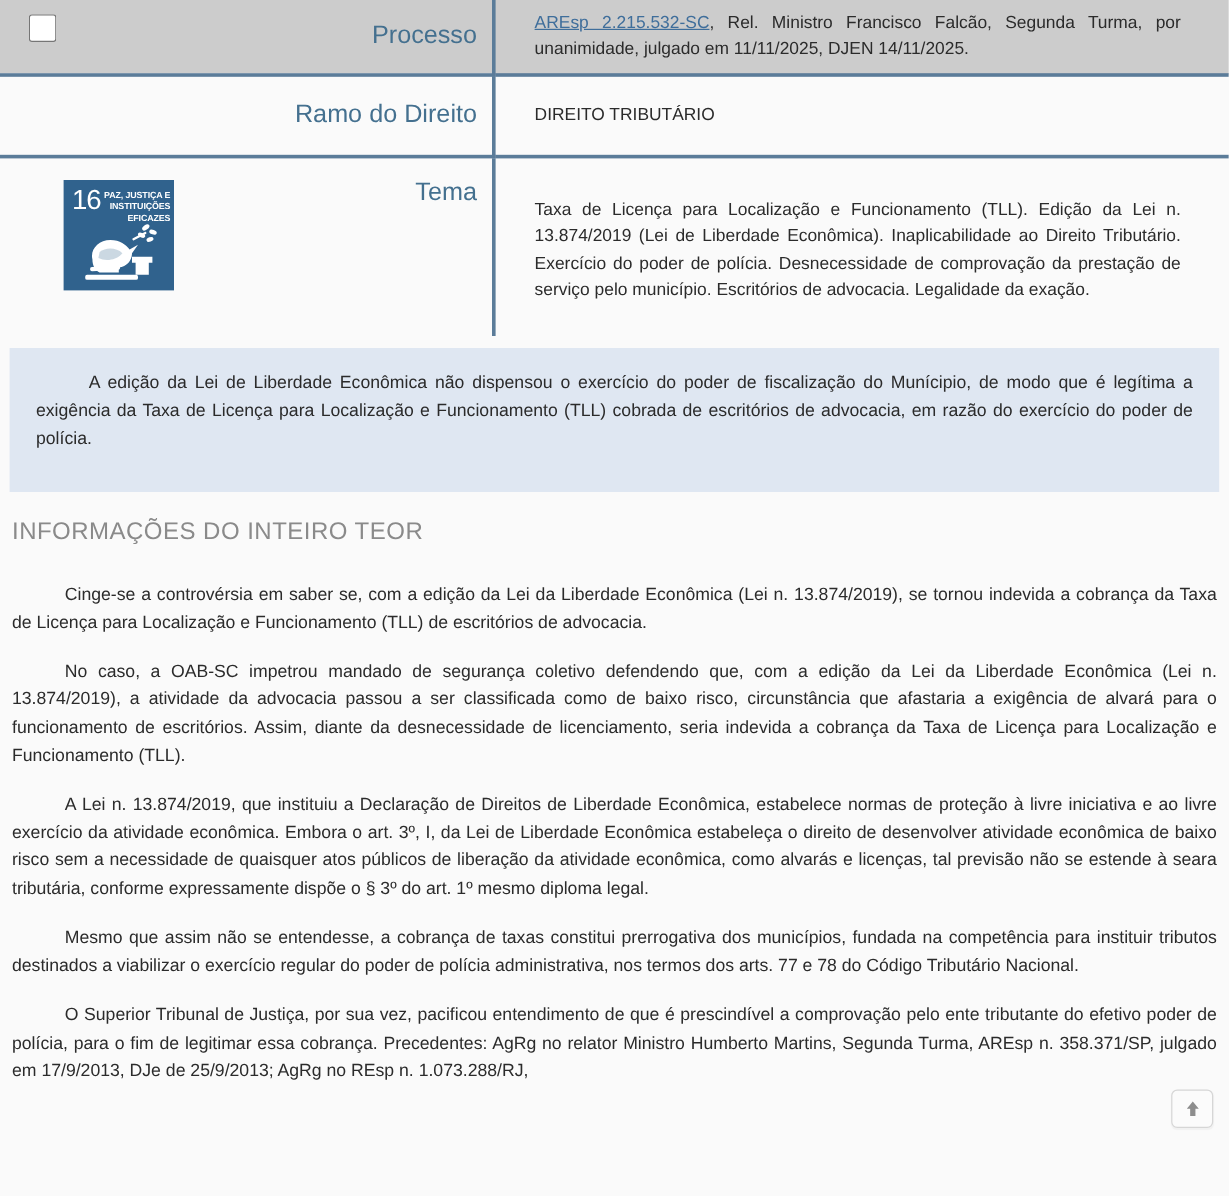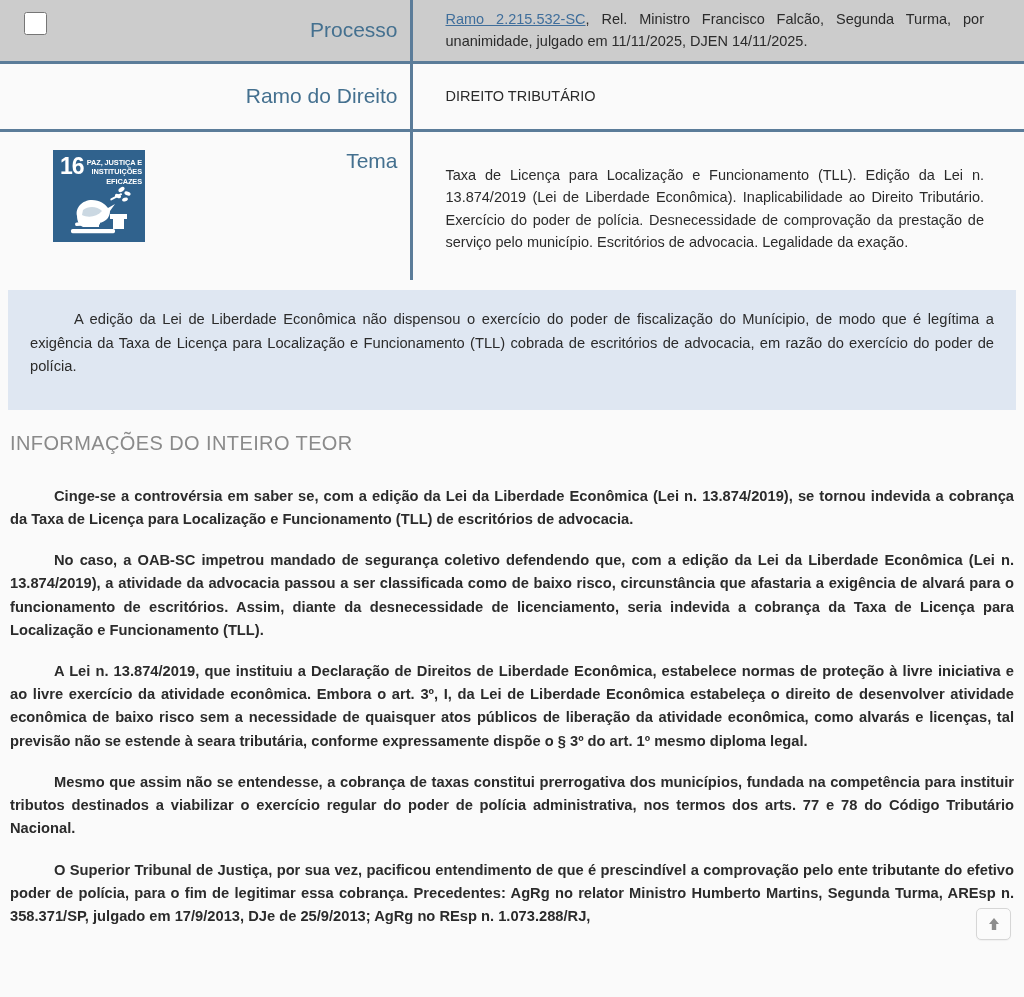--- a/index.html
+++ b/index.html
@@ -90,21 +90,21 @@
     position: relative;
     display: block;
     overflow: hidden;
   }
   .sdg-num {
     position: absolute;
     left: 7px;
     top: 5px;
     color: #ffffff;
     font-family: "Liberation Sans", sans-serif;
-    font-weight: bold;
+    font-weight: normal;
     font-size: 23px;
     letter-spacing: -1px;
     line-height: 1;
   }
   .sdg-txt {
     position: absolute;
     left: 33px;
     top: 8px;
     width: 56px;
     color: #ffffff;
@@ -158,21 +158,20 @@
     padding: 22px 0 30px 0;
   }
   .teor p {
     color: #2b2b2b;
     font-size: 14.7px;
     line-height: 1.58;
     text-align: justify;
     text-justify: inter-word;
     text-indent: 44px;
     margin: 0 0 18px 0;
-    font-weight: bold;
   }
 
   
   .scroll-top {
     position: absolute;
     right: 13px;
     top: 908px;
     width: 35px;
     height: 32px;
     background: #fbfbfb;
@@ -195,21 +194,21 @@
     <tbody>
 
       <tr class="info-row shaded row-sep">
         <td class="cell-label">
           <span class="chk-wrap">
             <input type="checkbox" class="chk" style="">
           </span>
           <span>Processo</span>
         </td>
         <td class="cell-value">
-          <a href="#" class="proc-link">Ramo 2.215.532-SC</a><span>, Rel. Ministro Francisco Falcão, Segunda Turma, por unanimidade, julgado em 11/11/2025, DJEN 14/11/2025.</span>
+          <a href="#" class="proc-link">AREsp 2.215.532-SC</a><span>, Rel. Ministro Francisco Falcão, Segunda Turma, por unanimidade, julgado em 11/11/2025, DJEN 14/11/2025.</span>
         </td>
       </tr>
 
       <tr class="info-row row-sep">
         <td class="cell-label" style="height:68px;">
           <span>Ramo do Direito</span>
         </td>
         <td class="cell-value">
           <span>DIREITO TRIBUTÁRIO</span>
         </td>

